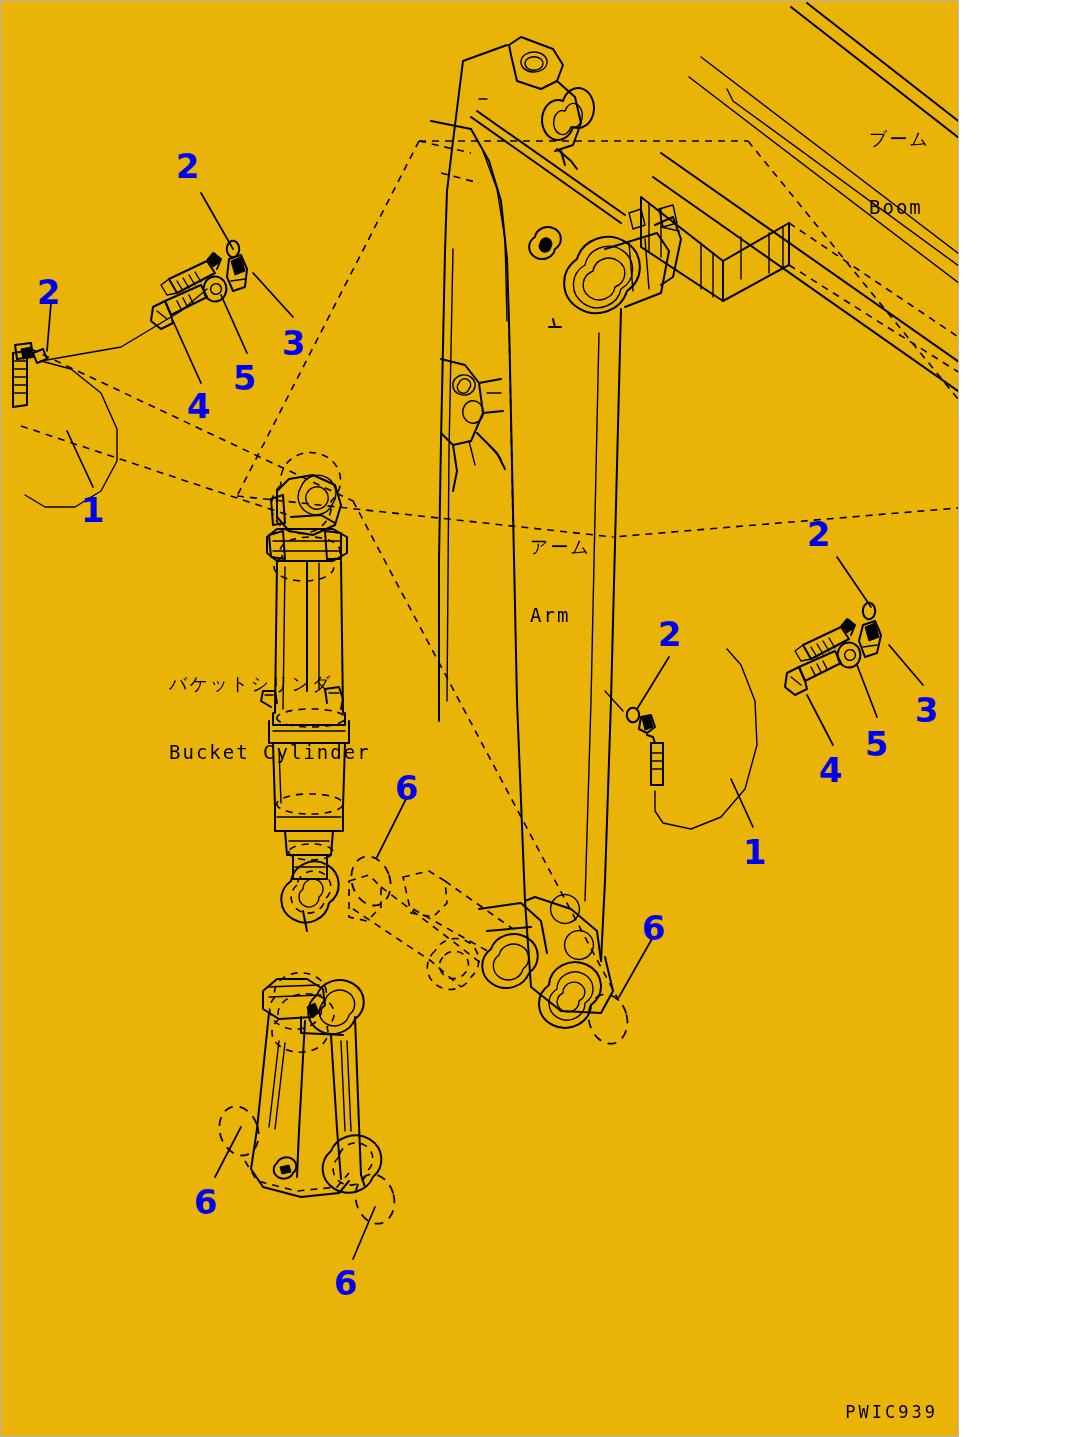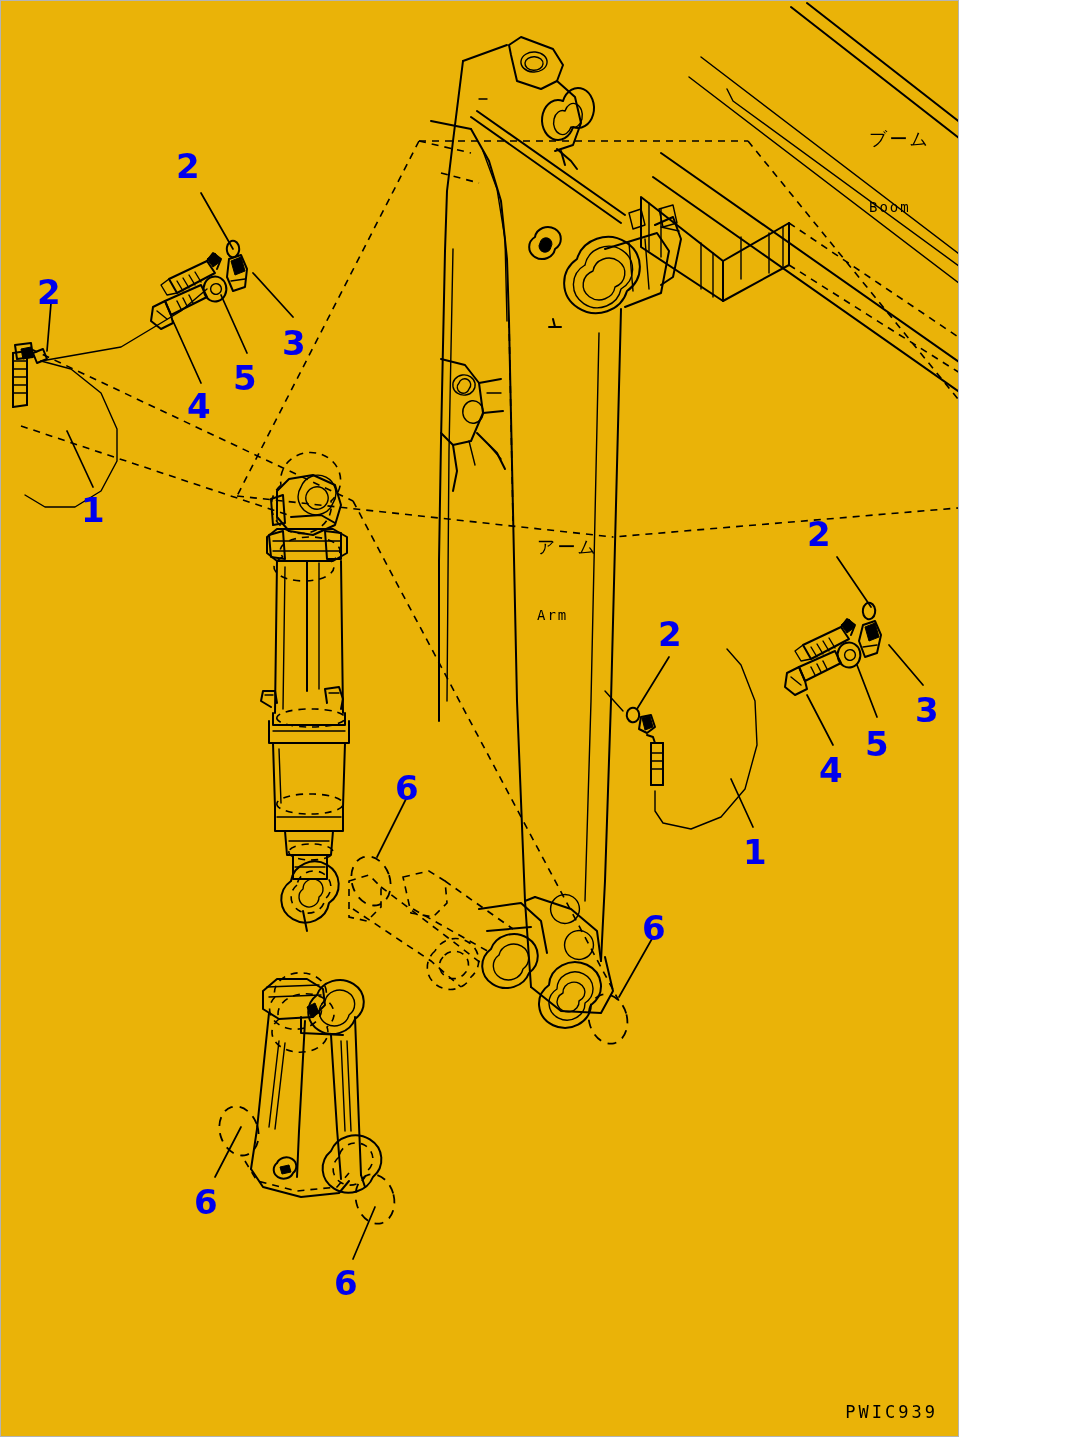--- a/index.html
+++ b/index.html
@@ -47,21 +47,21 @@
     white-space: pre;
     letter-spacing: 2px;
   }
   .part-label .jp {
     display: block;
     font-size: 18px;
     letter-spacing: 2px;
   }
   .part-label .en {
     display: block;
-    font-size: 14px;
+    font-size: 19px;
     letter-spacing: 2px;
   }
   #drawing-number {
     position: absolute;
     right: 20px;
     bottom: 14px;
     color: #000000;
     font-family: "DejaVu Sans Mono", monospace;
     font-size: 17px;
     letter-spacing: 3px;
@@ -408,25 +408,29 @@
       <path class="lead" d="M 214 1176 L 240 1126"></path>
       <path class="lead" d="M 352 1258 L 374 1206"></path>
     </g>
   </svg>
 
   <div class="part-label" style="left:868px; top:80px;">
     <span class="jp">ブーム</span>
     <span class="en">Boom</span>
   </div>
 
-  <div class="part-label" style="left:529px; top:488px;margin-left:7px;">
+  <div class="part-label" style="left:529px; top:488px;">
     <span class="jp">アーム</span>
     <span class="en">Arm</span>
   </div>
 
+  <div class="part-label" style="left:168px; top:625px;">
+    <span class="jp">バケットシリンダ</span>
+    <span class="en">Bucket Cylinder</span>
+  </div>
 
   <div class="callout" style="left:175px; top:148px;">2</div>
   <div class="callout" style="left:36px;  top:274px;">2</div>
   <div class="callout" style="left:281px; top:325px;">3</div>
   <div class="callout" style="left:232px; top:360px;">5</div>
   <div class="callout" style="left:186px; top:388px;">4</div>
   <div class="callout" style="left:80px;  top:492px;">1</div>
   <div class="callout" style="left:806px; top:516px;">2</div>
   <div class="callout" style="left:657px; top:616px;">2</div>
   <div class="callout" style="left:914px; top:692px;">3</div>

